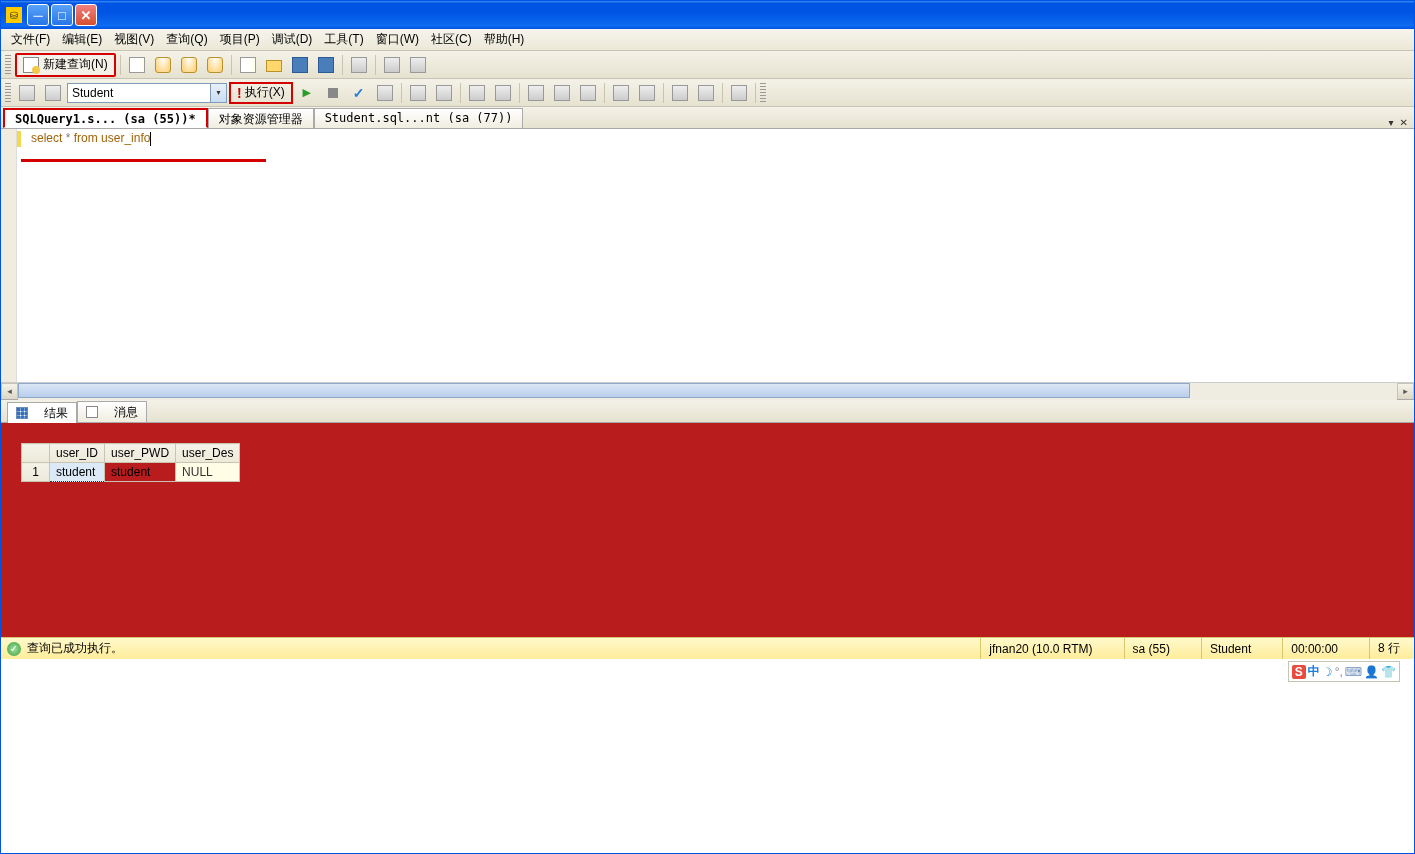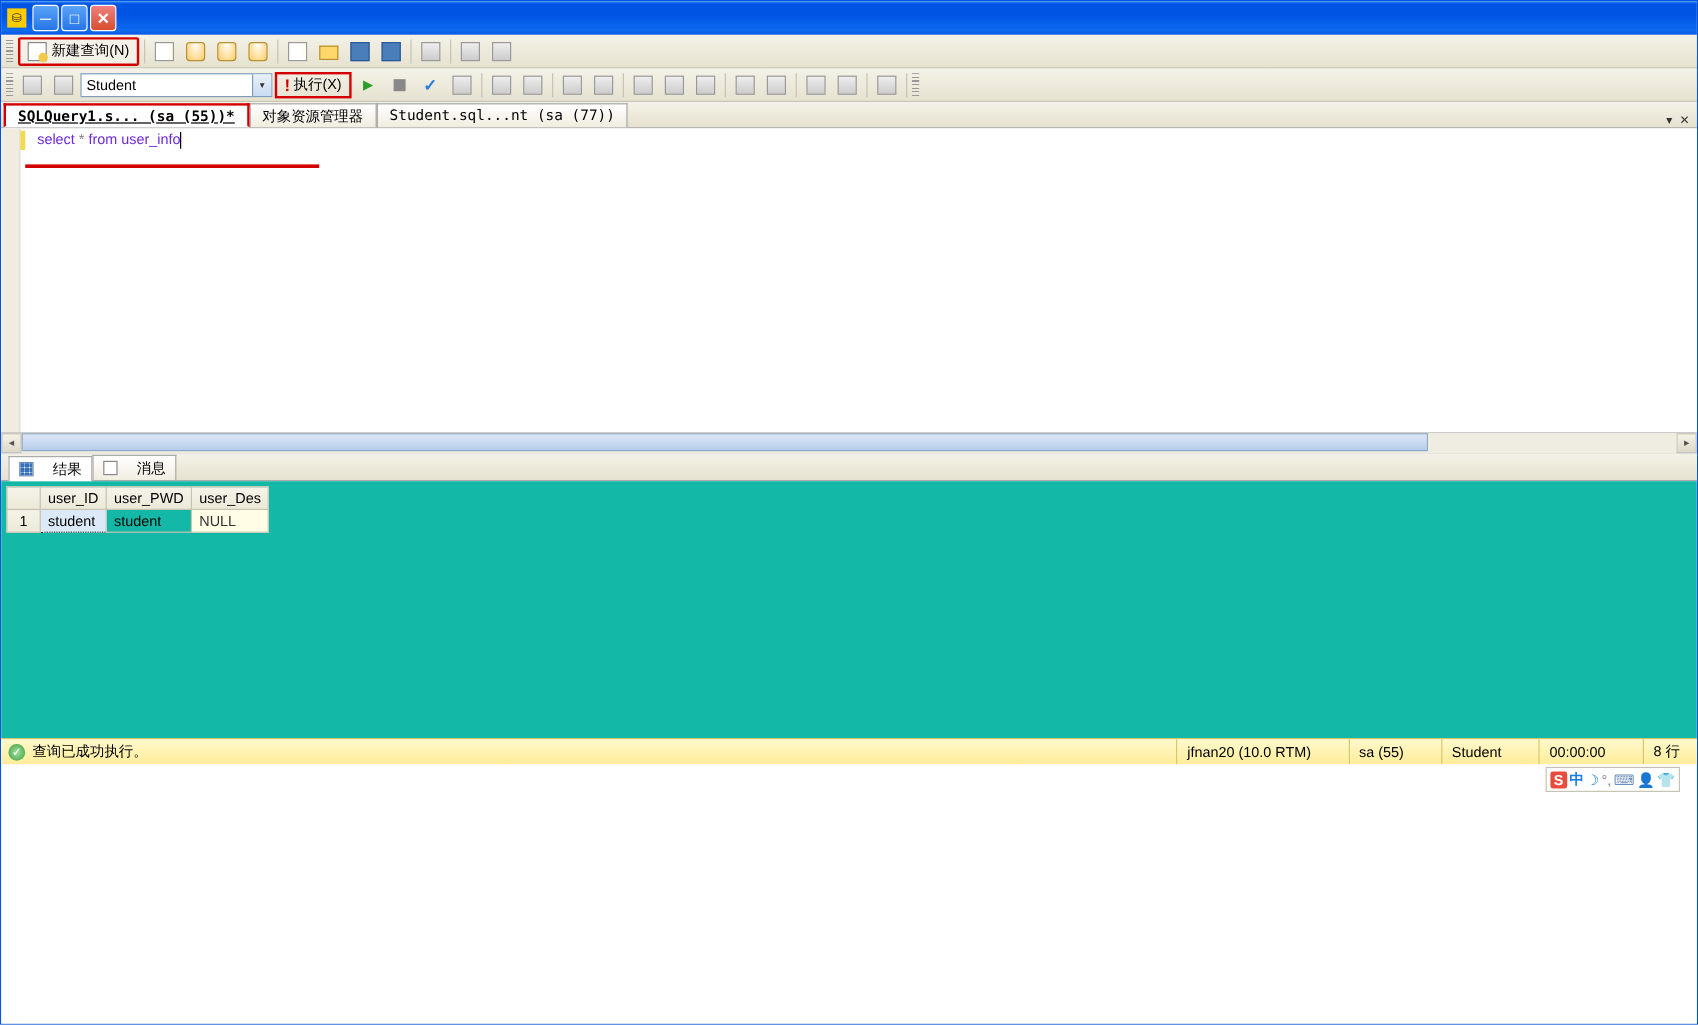--- a/index.html
+++ b/index.html
@@ -42,49 +42,49 @@
 .ico { width: 16px; height: 16px; display: inline-block; }
 .ico-page { background: #fff; border: 1px solid #999; box-shadow: inset -3px 0 0 #ffe; }
 .ico-folder { background: #ffd76b; border: 1px solid #b8912f; width: 16px; height: 12px; margin-top: 2px; }
 .ico-save { background: #4a7ebb; border: 1px solid #2c5a94; }
 .ico-db { background: radial-gradient(ellipse at top, #fff, #ffcc66); border: 1px solid #b8912f; border-radius: 3px; }
 .ico-generic { background: linear-gradient(#eee,#ccc); border: 1px solid #999; }
 
 
 .tabstrip { height: 22px; background: linear-gradient(to bottom, #f4f2e8, #e6e2d0); display: flex; align-items: flex-end; border-bottom: 1px solid #aaa; padding-left: 2px; position: relative; }
 .doctab { height: 20px; padding: 2px 10px; background: linear-gradient(to bottom, #fff, #f0ede0); border: 1px solid #aaa; border-bottom: none; margin-right: 0px; font-family: monospace; white-space: nowrap; }
-.doctab.active { background: #fff; font-weight: bold; border: 2px solid #d40000; border-bottom: 1px solid #fff; position: relative; z-index: 2; text-decoration: underline; }
+.doctab.active { background: #fff; font-weight: bold; border: 2px solid #d40000; border-bottom: 1px solid #fff; position: relative; z-index: 2; }
 .tabstrip .right-icons { margin-left: auto; display: flex; gap: 2px; padding-right: 4px; align-items: center; }
 .tabstrip .right-icons span { font-size: 10px; color: #333; padding: 0 2px; cursor: default; }
 
 
 .editor-wrap { flex: 0 0 270px; display: flex; flex-direction: column; background: #fff; }
 .editor { flex: 1; background: #fff; padding: 2px 0 2px 0; font-family: "Courier New", monospace; overflow: auto; position: relative; }
 .gutter { width: 16px; background: #f0ede0; border-right: 1px solid #ddd; flex-shrink: 0; height: 100%; position: absolute; left: 0; top: 0; }
 .yellow-mark { position: absolute; left: 16px; top: 2px; width: 4px; height: 16px; background: #f2d94e; }
 .code-text { padding-left: 30px; font-family: "Courier New", monospace; white-space: pre; }
-.kw { color: #6d28d9; }
+.kw { color: #a16207; }
 .op { color: #808080; }
-.ident { color: #6d28d9; }
+.ident { color: #a16207; }
 .cursor-caret { display: inline-block; width: 1px; height: 14px; background: #000; vertical-align: text-bottom; }
 .red-underline { position: absolute; left: 20px; top: 30px; width: 245px; height: 3px; background: #d40000; }
 .hscroll { height: 17px; background: #efede1; display: flex; align-items: center; border-top: 1px solid #ccc; }
 .hscroll .left-arr, .hscroll .right-arr { width: 17px; height: 17px; background: linear-gradient(#f5f3e9,#dcd8c6); border: 1px solid #c8c4b4; display: flex; align-items: center; justify-content: center; font-size: 9px; color: #555; }
 .hscroll .track { flex: 1; background: #efede1; height: 17px; position: relative; }
 .hscroll .thumb { position: absolute; left: 0; top: 0; height: 15px; width: 85%; background: linear-gradient(#dbe7f7,#b8cdea); border: 1px solid #8fa8cc; }
 
 
 .result-panel { flex: 0 0 260px; display: flex; flex-direction: column; background: #fff; border-top: 1px solid #aaa; }
 .result-tabs { height: 23px; background: linear-gradient(to bottom, #f4f2e8, #e6e2d0); display: flex; align-items: flex-end; padding-left: 6px; border-bottom: 1px solid #aaa; }
 .rtab { height: 21px; padding: 2px 8px; border: 1px solid #aaa; background: linear-gradient(#fff,#f0ede0); display: flex; align-items: center; gap: 16px; border-bottom: none; }
 .rtab.active { background: #fff; position: relative; top: 1px; }
 .rtab .ricon { width: 12px; height: 12px; }
 .grid-icon { background: repeating-linear-gradient(to right, #7aa7d8 0 3px, #fff 3px 4px), repeating-linear-gradient(to bottom, #7aa7d8 0 3px, #fff 3px 4px); background-blend-mode: multiply; border: 1px solid #6a8cb8; }
 .msg-icon { background: #fff; border: 1px solid #888; }
-.result-grid-wrap { flex: 1; overflow: auto; background: #14b8a6; padding: 4px; }
+.result-grid-wrap { flex: 1; overflow: auto; background: #b91c1c; padding: 20px; }
 .result-grid { border-collapse: collapse; font-family: Tahoma, sans-serif; font-size: 11px; }
 .result-grid th, .result-grid td { border: 1px solid #c8c4b4; padding: 2px 6px; height: 18px; text-align: left; }
 .result-grid th { background: linear-gradient(#f5f3e9,#ece9d8); font-weight: normal; }
 .result-grid .rownum { background: linear-gradient(#f5f3e9,#ece9d8); text-align: center; width: 28px; }
 .result-grid .corner { background: linear-gradient(#f5f3e9,#ece9d8); width: 28px; }
 .cell-sel { background: #dceaf8; border: 1px dotted #333 !important; }
 .null-cell { background: #fffde6; color: #333; }
 
 
 .statusbar { height: 22px; background: linear-gradient(to bottom, #fff9cc, #ffed9a); border-top: 1px solid #d6c86e; display: flex; align-items: center; padding: 0 6px; font-family: monospace; }
@@ -114,20 +114,32 @@
 
   <div class="titlebar">
     <div class="icon">⛁</div>
     <div class="winbtns">
       <div class="winbtn min">─</div>
       <div class="winbtn max">□</div>
       <div class="winbtn close">✕</div>
     </div>
   </div>
 
+  <div class="menubar">
+    <div class="menuitem">文件(F)</div>
+    <div class="menuitem">编辑(E)</div>
+    <div class="menuitem">视图(V)</div>
+    <div class="menuitem">查询(Q)</div>
+    <div class="menuitem">项目(P)</div>
+    <div class="menuitem">调试(D)</div>
+    <div class="menuitem">工具(T)</div>
+    <div class="menuitem">窗口(W)</div>
+    <div class="menuitem">社区(C)</div>
+    <div class="menuitem">帮助(H)</div>
+  </div>
 
   <div class="toolbar">
     <div class="grip"></div>
     <div class="newquery-btn">
       <span class="nq-icon"></span>
       <span>新建查询(N)</span>
     </div>
     <div class="tsep"></div>
     <div class="tbtn">
         <span class="ico ico-page"></span>

